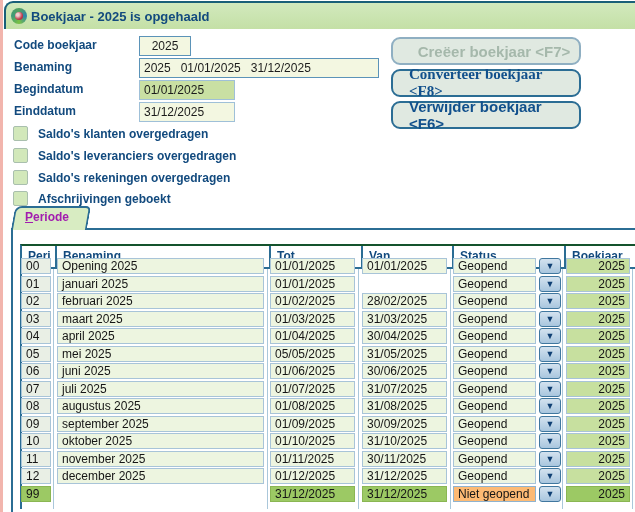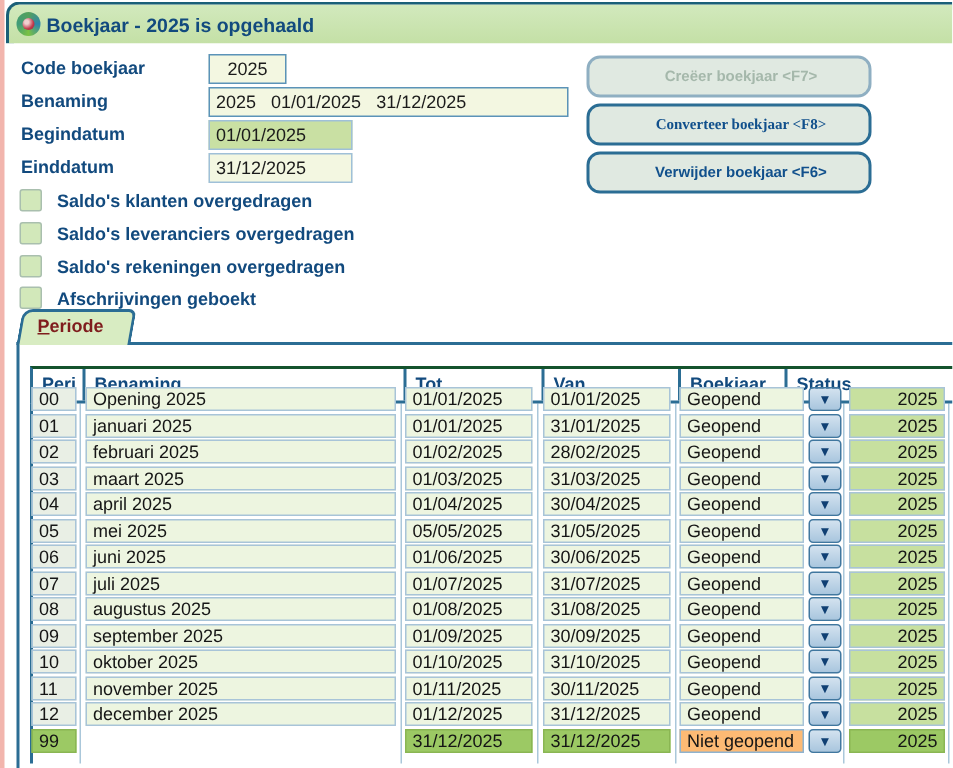--- a/index.html
+++ b/index.html
@@ -55,21 +55,21 @@
   
   .chk {
     position:absolute; left:13px; width:15px; height:15px;
     background:#d2e8ba; border:1px solid #a9bfae; border-radius:2px;
   }
   .chk-lbl { position:absolute; left:38px; font-weight:bold; color:#124a7e; }
   
   .btn {
     position:absolute; left:391px; width:190px; height:28px;
     background:#e0e9e1; border:2px solid #2b6d94; border-radius:9px;
-    font-weight:bold; font-size:10px; color:#11508c;
+    font-weight:bold; font-size:15px; color:#11508c;
     display:flex; align-items:center; justify-content:center;
     font-family:"Liberation Sans", sans-serif;
     padding-left:16px;
   }
   .btn.disabled { border-color:#8fafc2; color:#a5b8ab; }
   #btn1 { top:37px; } #btn2 { top:69px;font-family:Liberation Serif, serif; } #btn3 { top:101px; }
   
   .panel {
     position:absolute; left:11px; top:228px; right:0; bottom:0;
     border-top:2px solid #2b6d94; border-left:2px solid #2b6d94;
@@ -79,21 +79,21 @@
     position:absolute; left:13px; top:206px; width:76px; height:24px; z-index:3;
   }
   .tab .tab-bg {
     position:absolute; inset:0;
     background:#d8ecc2;
     border:2px solid #2b6d94; border-bottom:none;
     border-radius:7px 5px 0 0;
     transform:skewX(-10deg);
   }
   .tab .tab-label {
-    position:absolute; left:12px; top:4px; font-weight:bold; color:#7f1d1d;
+    position:absolute; left:12px; top:4px; font-weight:bold; color:#a21caf;
   }
   .tab .tab-label .u { text-decoration:underline; }
   
   .thead {
     position:absolute; left:20px; top:244px; right:0; height:25px; z-index:2;
     display:flex;
     border-top:2px solid #14532d; border-bottom:2px solid #2b6d94;
     border-left:2px solid #2b6d94;
     background:#ffffff;
   }
@@ -176,22 +176,22 @@
 <div class="tab">
   <div class="tab-bg"></div>
   <div class="tab-label"><span class="u">P</span><span>eriode</span></div>
 </div>
 
 <div class="thead">
   <div class="th c-peri">Peri</div>
   <div class="th c-ben">Benaming</div>
   <div class="th c-tot">Tot</div>
   <div class="th c-van">Van</div>
+  <div class="th c-status">Status</div>
   <div class="th c-boek">Boekjaar</div>
-  <div class="th c-status">Status</div>
 </div>
 
 <div class="table-left-line"></div>
 <div class="vline" style="left:53px"></div>
 <div class="vline" style="left:267px"></div>
 <div class="vline" style="left:358px"></div>
 <div class="vline" style="left:450px"></div>
 <div class="vline" style="left:562px"></div>
 <div class="vline" style="left:632px"></div>
 
@@ -202,21 +202,20 @@
     <div class="cell van">01/01/2025</div>
     <div class="cell tot">01/01/2025</div>
     <div class="cell status">Geopend</div>
     <div class="dd">▼</div>
     <div class="cell boek">2025</div>
   </div>
     <div class="trow">
     <div class="cell peri">01</div>
     <div class="cell ben">januari 2025</div>
     <div class="cell van">01/01/2025</div>
-    <div class="cell tot">31/01/2025</div>
     <div class="cell status">Geopend</div>
     <div class="dd">▼</div>
     <div class="cell boek">2025</div>
   </div>
     <div class="trow">
     <div class="cell peri">02</div>
     <div class="cell ben">februari 2025</div>
     <div class="cell van">01/02/2025</div>
     <div class="cell tot">28/02/2025</div>
     <div class="cell status">Geopend</div>

